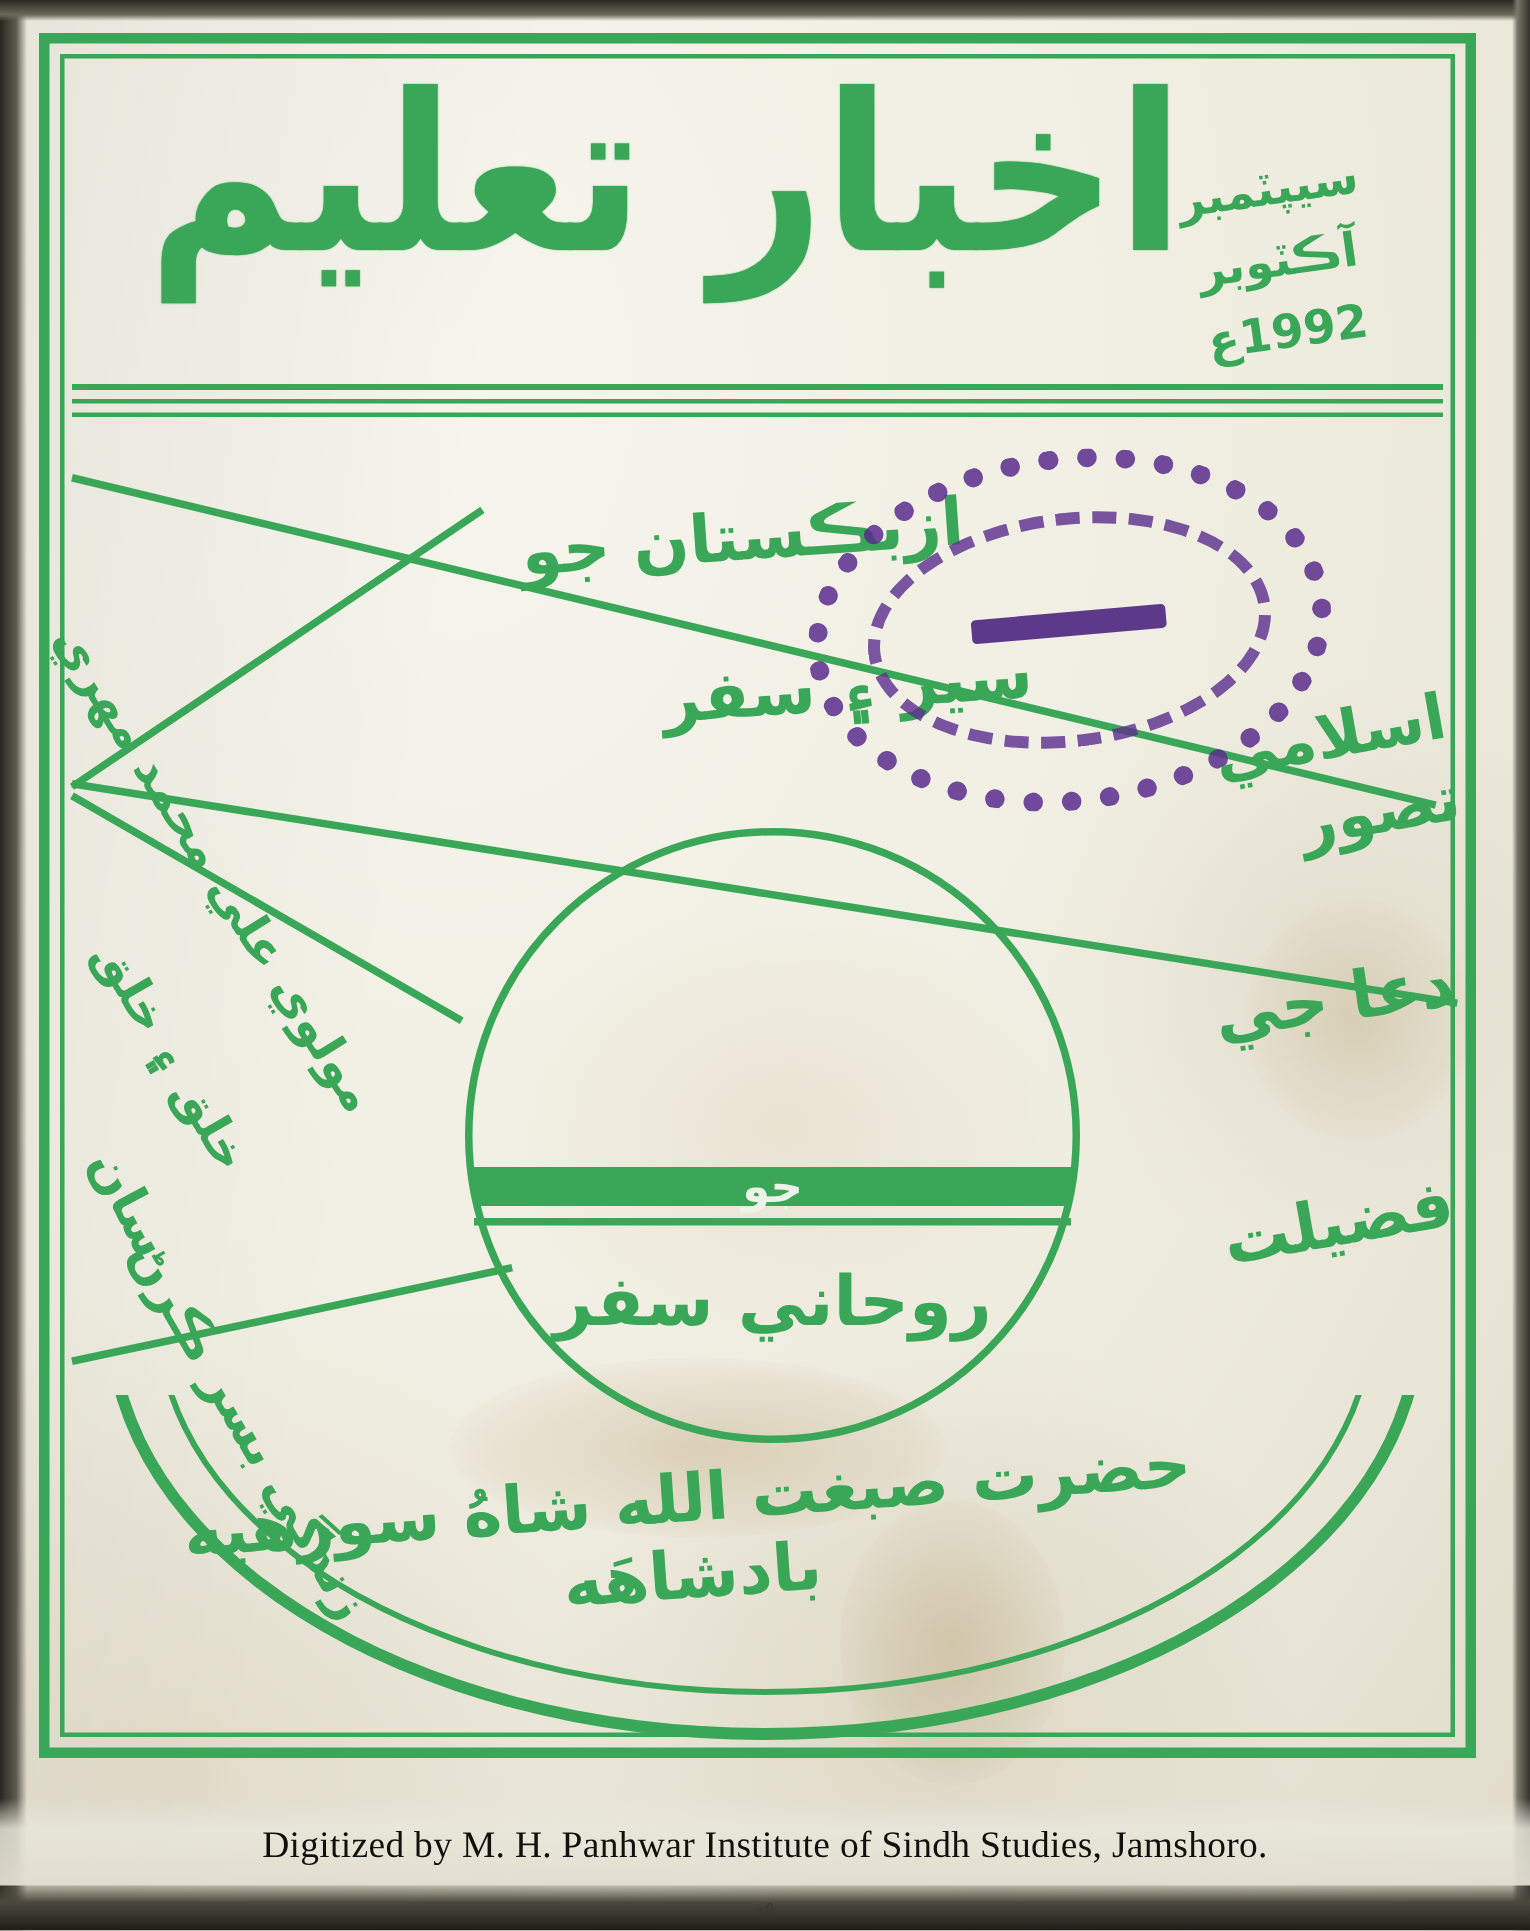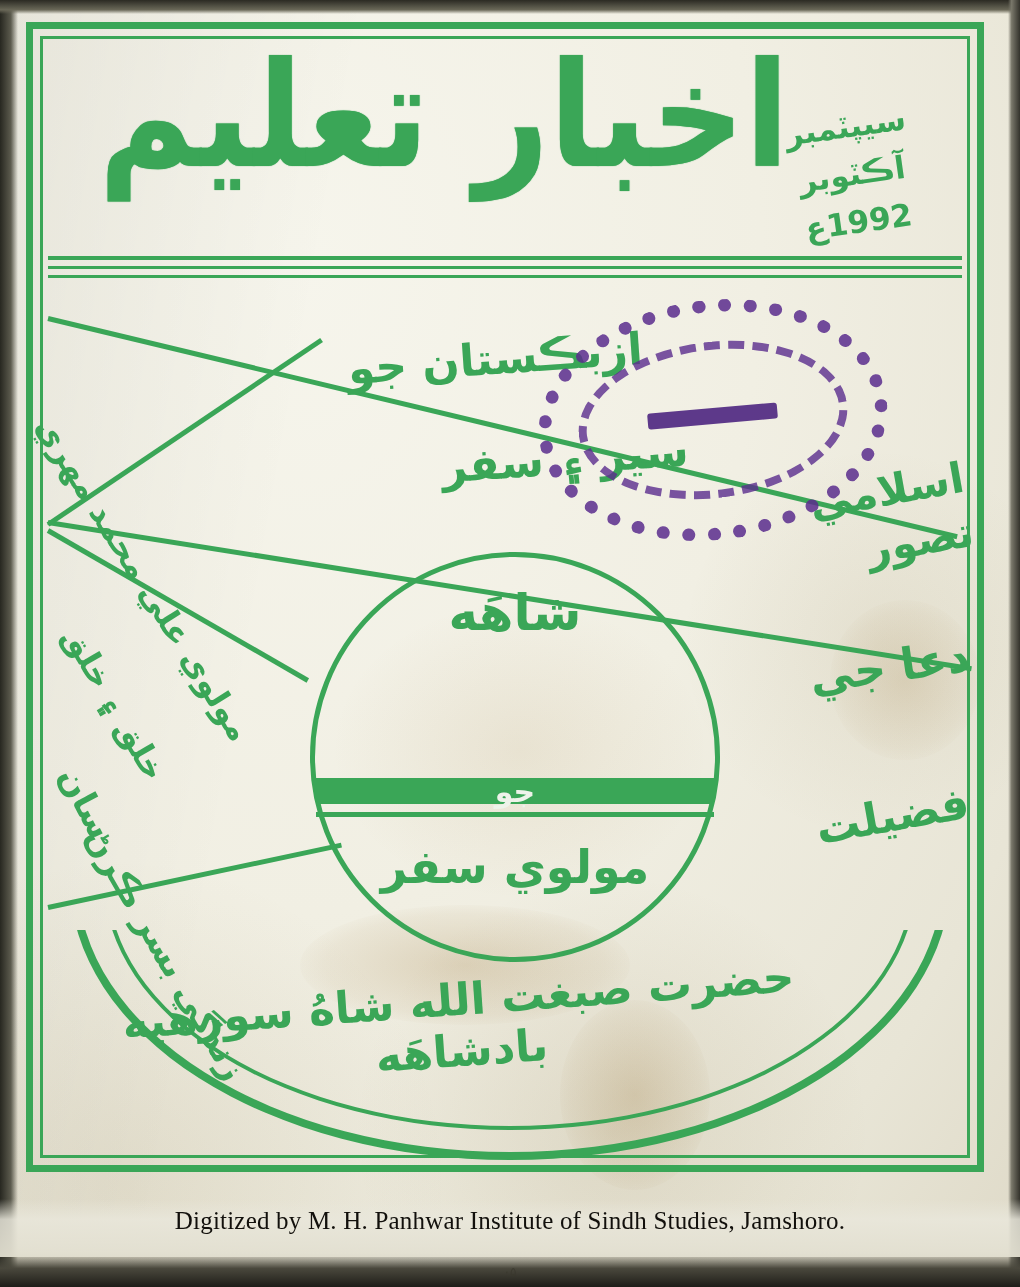--- a/index.html
+++ b/index.html
@@ -152,21 +152,21 @@
   .stamp .bar{
     position:absolute;left:110px;top:108px;width:130px;height:16px;
     background:#4d2580;border-radius:3px;opacity:.9;transform:rotate(2deg);
   }
 
   
   .stain{position:absolute;border-radius:50%;pointer-events:none;}
 
   
   .footer{
-    position:absolute;left:0;bottom:52px;width:100%;
+    position:absolute;left:0;bottom:42px;width:100%;
     text-align:center;
     color:#12100c;
     font-family:"Liberation Serif","DejaVu Serif",serif;
     font-size:25px;
     letter-spacing:.2px;
     direction:ltr;
   }
   .footer-band{
     position:absolute;left:0;bottom:30px;width:100%;height:58px;
     background:linear-gradient(180deg, rgba(239,238,228,.0), rgba(233,231,219,.85) 35%, rgba(226,223,208,.95));
@@ -205,26 +205,25 @@
 </div>
 
 <div class="diag" style="left:48px;top:316px;width:935px;height:5px;transform:rotate(13.5deg);"></div>
 <div class="diag" style="left:48px;top:520px;width:935px;height:5px;transform:rotate(9deg);"></div>
 <div class="diag" style="left:48px;top:522px;width:330px;height:5px;transform:rotate(-34deg);"></div>
 <div class="diag" style="left:48px;top:528px;width:300px;height:5px;transform:rotate(30deg);"></div>
 <div class="diag" style="left:48px;top:905px;width:300px;height:5px;transform:rotate(-12deg);"></div>
 
 <div class="circle"></div>
 <div class="circle-text-top">
-  <div>شاهَه</div>
 </div>
 <div class="circle-band"></div>
 <div class="circle-text-jo">جو</div>
 <div class="circle-band-line"></div>
-<div class="circle-text-bottom">مولوي سفر</div>
+<div class="circle-text-bottom">روحاني سفر</div>
 
 <div class="right-item" style="left:330px;top:330px;width:330px;font-size:44px;transform:rotate(-4deg);text-align:center;">ازبڪستان جو</div>
 <div class="right-item" style="left:430px;top:430px;width:270px;font-size:44px;transform:rotate(-4deg);text-align:center;">سير ۽ سفر</div>
 <div class="right-item" style="left:740px;top:470px;width:230px;font-size:42px;transform:rotate(-10deg);text-align:right;">اسلامي تصور</div>
 <div class="right-item" style="left:780px;top:640px;width:190px;font-size:44px;transform:rotate(-8deg);text-align:right;">دعا جي</div>
 <div class="right-item" style="left:780px;top:790px;width:190px;font-size:44px;transform:rotate(-10deg);text-align:right;">فضيلت</div>
 
 <div class="left-item" style="left:60px;top:410px;font-size:32px;transform:rotate(58deg);transform-origin:left top;">مولوي علي محمد مهري</div>
 <div class="left-item" style="left:88px;top:620px;font-size:32px;transform:rotate(60deg);transform-origin:left top;">خلق ۽ خلق</div>
 <div class="left-item" style="left:86px;top:760px;font-size:34px;transform:rotate(62deg);transform-origin:left top;">سان</div>

